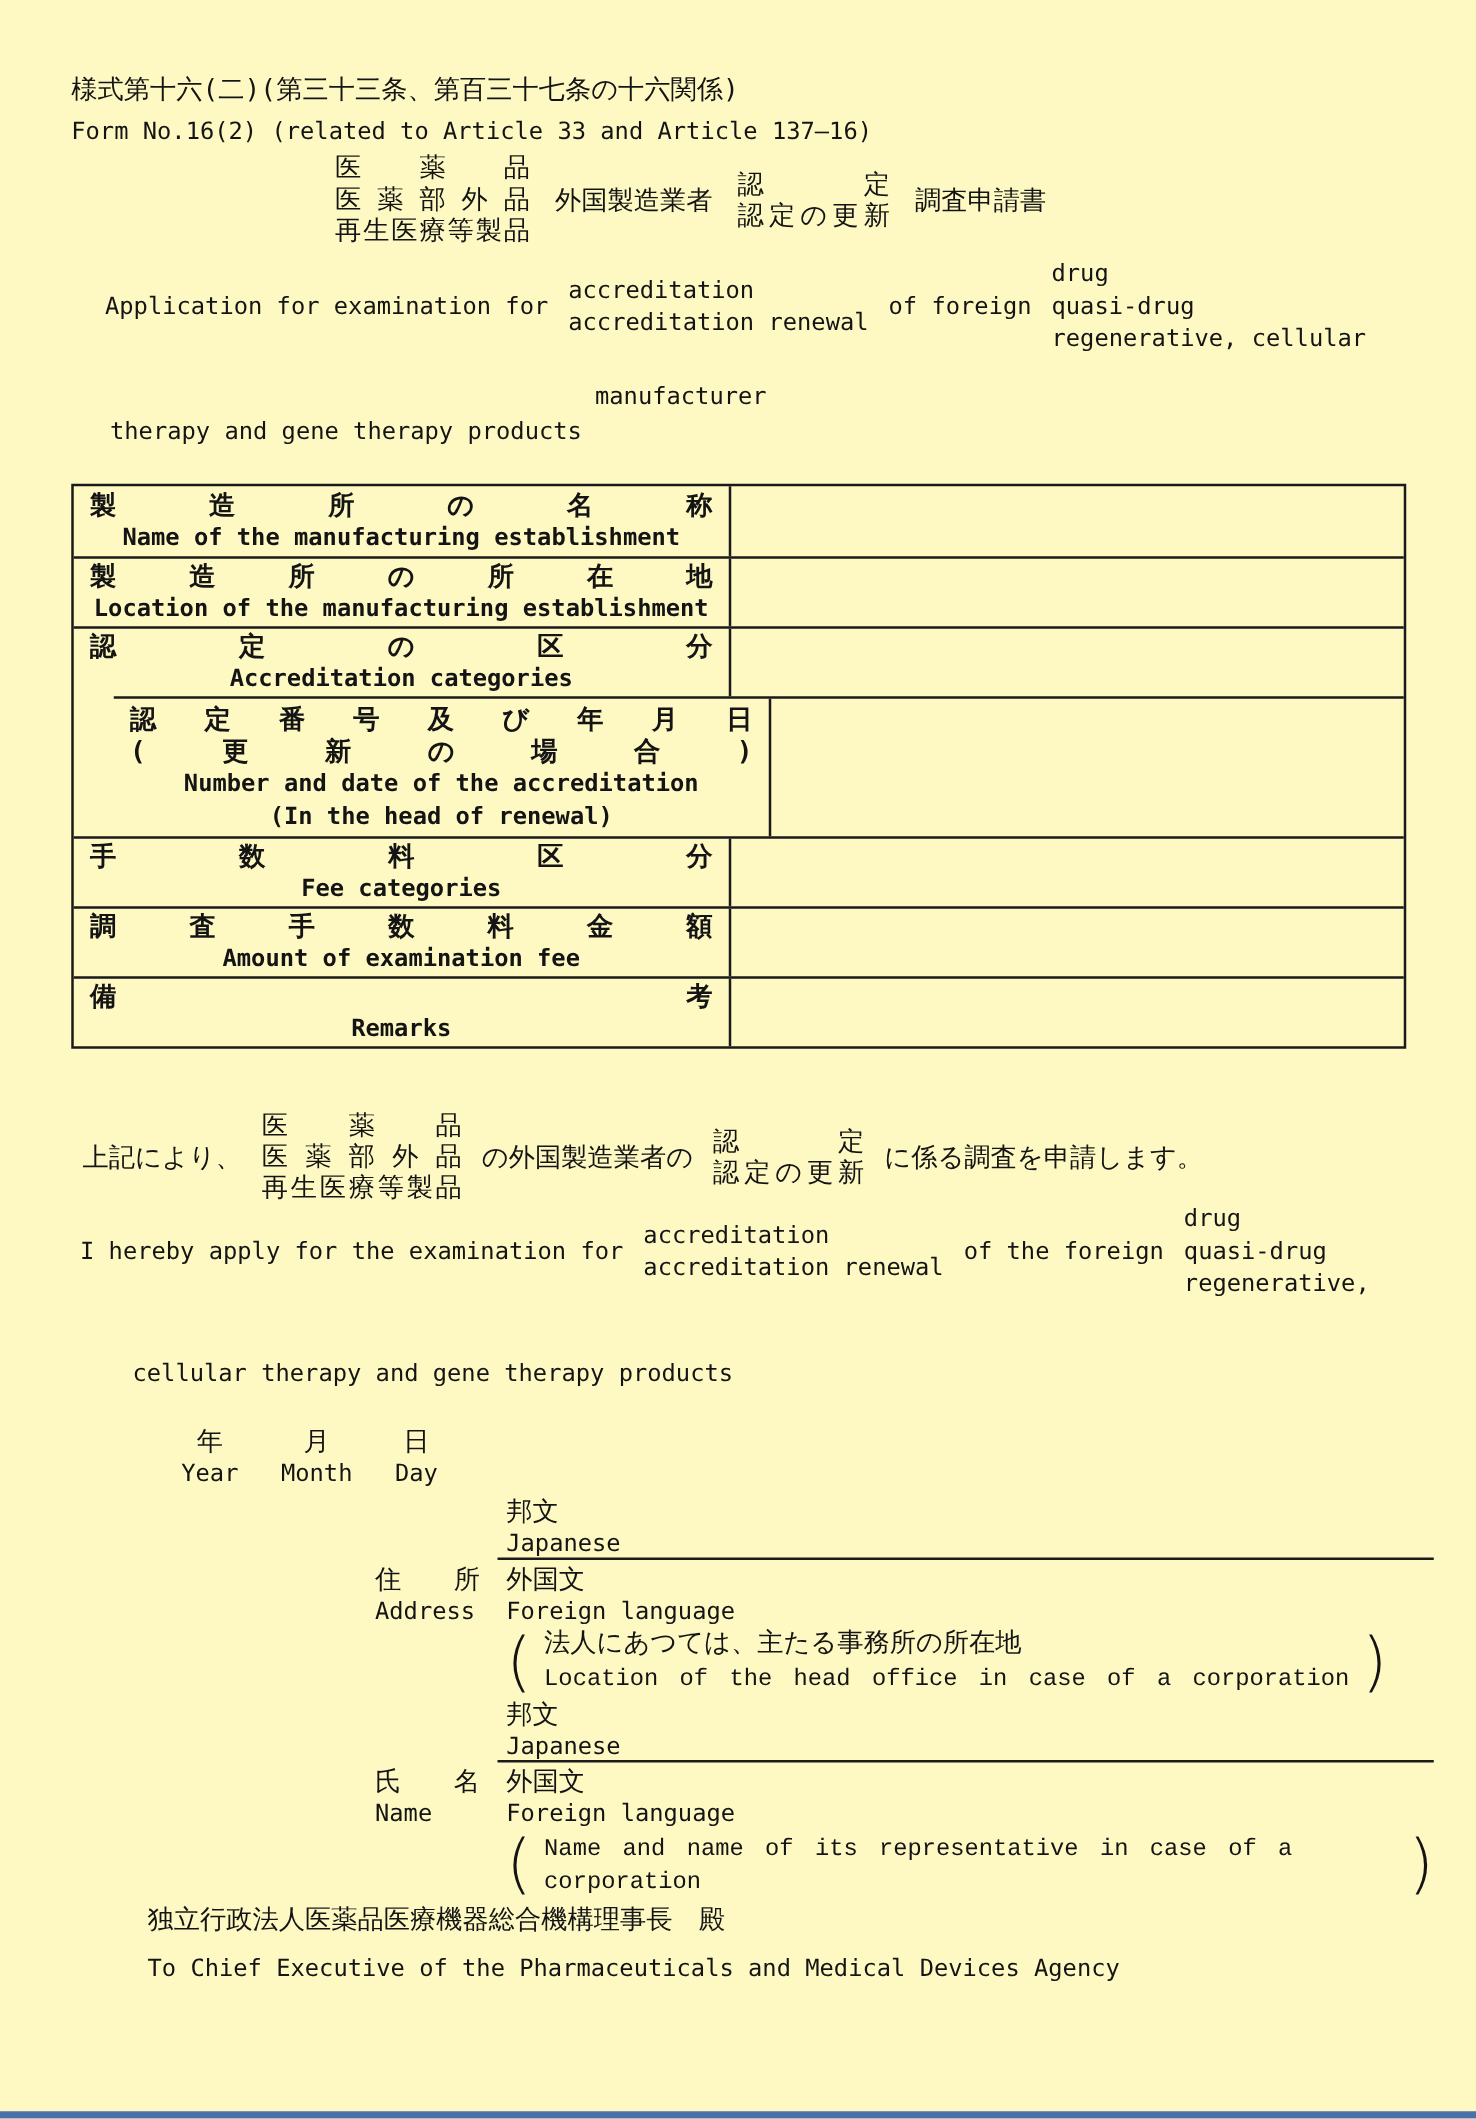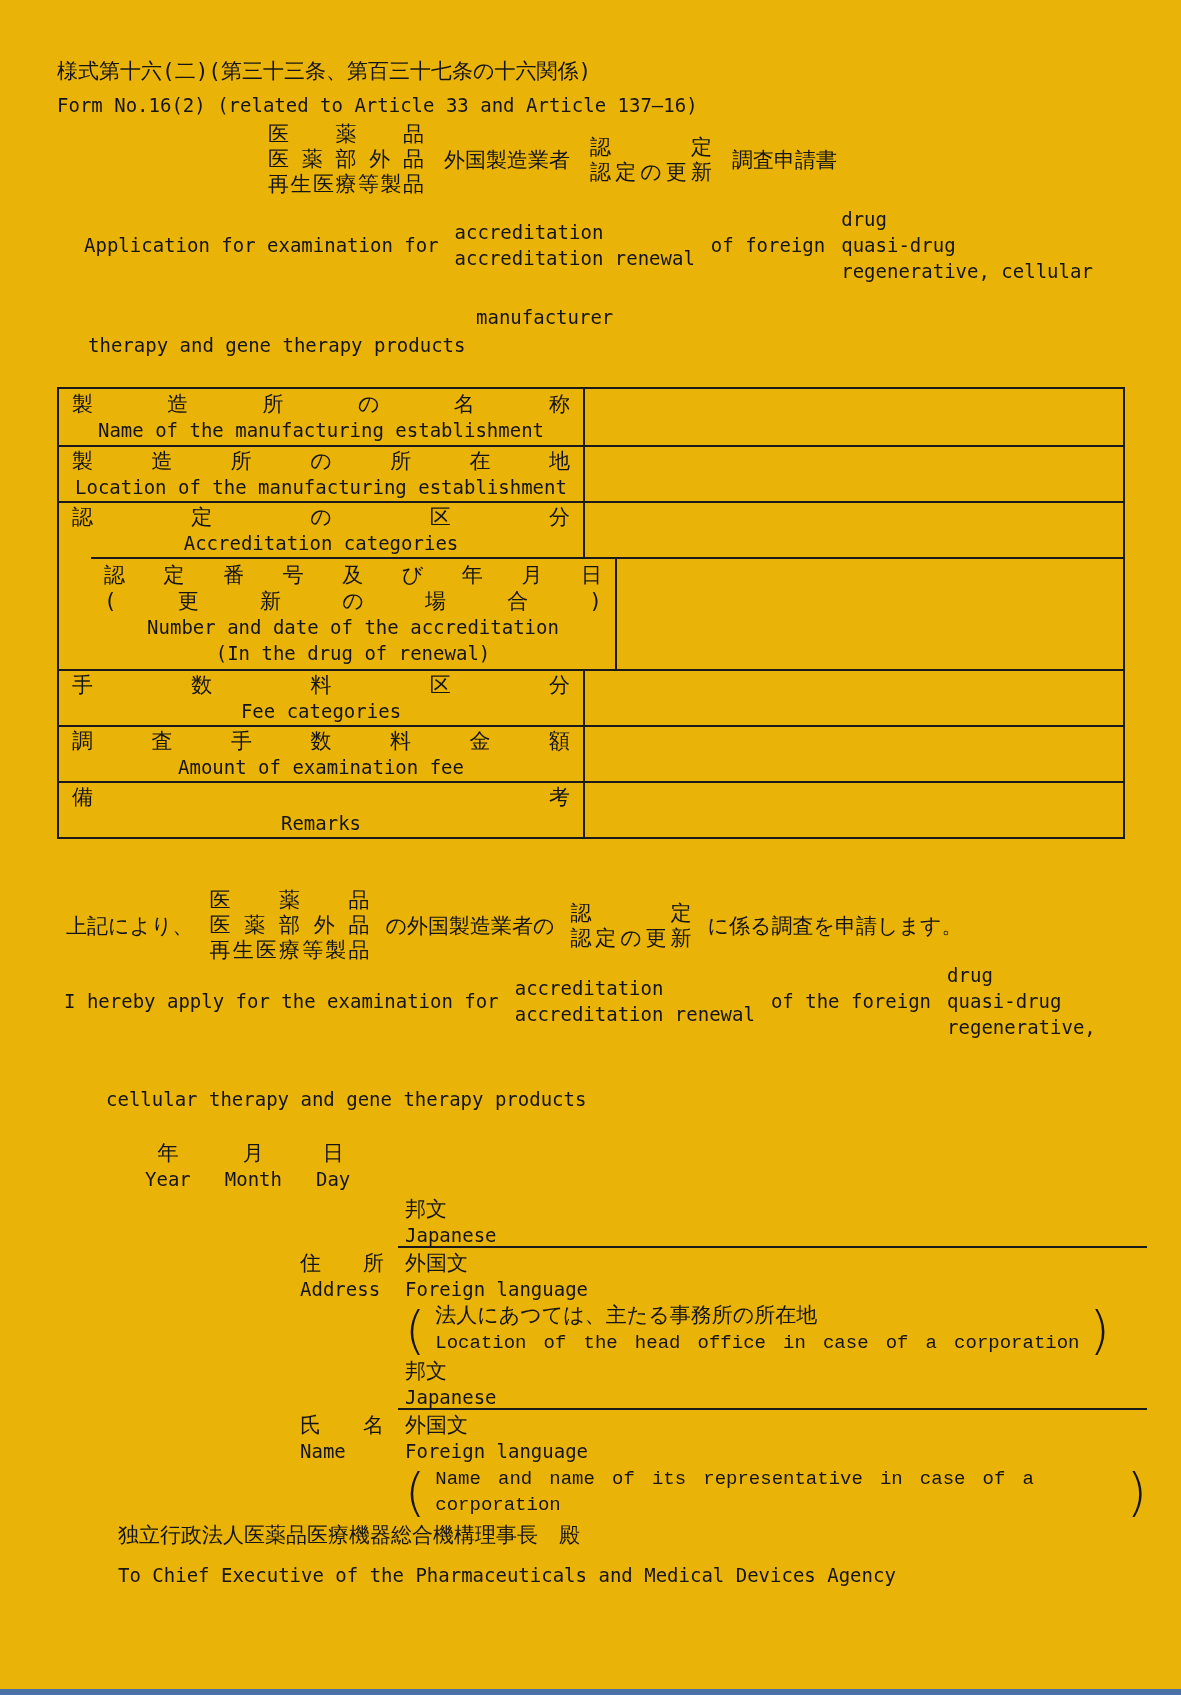--- a/index.html
+++ b/index.html
@@ -1,34 +1,34 @@
 <!DOCTYPE html>
 <html><head>
 <meta charset="utf-8">
 <style>
   * { margin:0; padding:0; box-sizing:border-box; }
   html,body { background:#ffffff; }
   #page {
     position:relative; width:1181px; height:1695px;
-    background:#eab308; color:#141414;
+    background:#fef9c3; color:#141414;
     font-family:"DejaVu Sans Mono","Liberation Mono",monospace;
     overflow:hidden;
   }
   .abs { position:absolute; }
   .jline { font-size:21px; line-height:26px; }
   .eline { font-size:19px; line-height:26px; }
   .jjust { text-align:justify; text-align-last:justify; }
   .hflex { display:flex; align-items:center; }
   .g16 { gap:16px; } .g20 { gap:20px; }
   .vstack .jline { line-height:25px; }
   .w156{width:156px} .w122{width:122px} .w160{width:160px} .w121{width:121px}
 
   
   .form-table { position:absolute; left:57px; top:387px; width:1068px;
-    border:2px solid #1a1a1a; }
+    border:2px solid #1a1a1a;font-weight:bold; }
   .trow { display:flex; border-top:2px solid #1a1a1a; }
   .trow:first-child { border-top:none; }
   .tleft { width:526px; border-right:2px solid #1a1a1a;
     display:flex; flex-direction:column; justify-content:center;
     padding:0 13px; }
   .tleft .eline { text-align:center; }
   .tval { flex:1; }
   .h56 { height:56px; } .h112 { height:112px;margin-left:32px; }
 
   
@@ -110,21 +110,21 @@
         <div class="jline jjust">認定の区分</div>
         <div class="eline">Accreditation categories</div>
       </div>
       <div class="tval"></div>
     </div>
     <div class="trow h112">
       <div class="tleft">
         <div class="jline jjust">認定番号及び年月日</div>
         <div class="jline jjust">(更新の場合)</div>
         <div class="eline">Number and date of the accreditation</div>
-        <div class="eline">(In the drug of renewal)</div>
+        <div class="eline">(In the head of renewal)</div>
       </div>
       <div class="tval"></div>
     </div>
     <div class="trow h56">
       <div class="tleft">
         <div class="jline jjust">手数料区分</div>
         <div class="eline">Fee categories</div>
       </div>
       <div class="tval"></div>
     </div>

